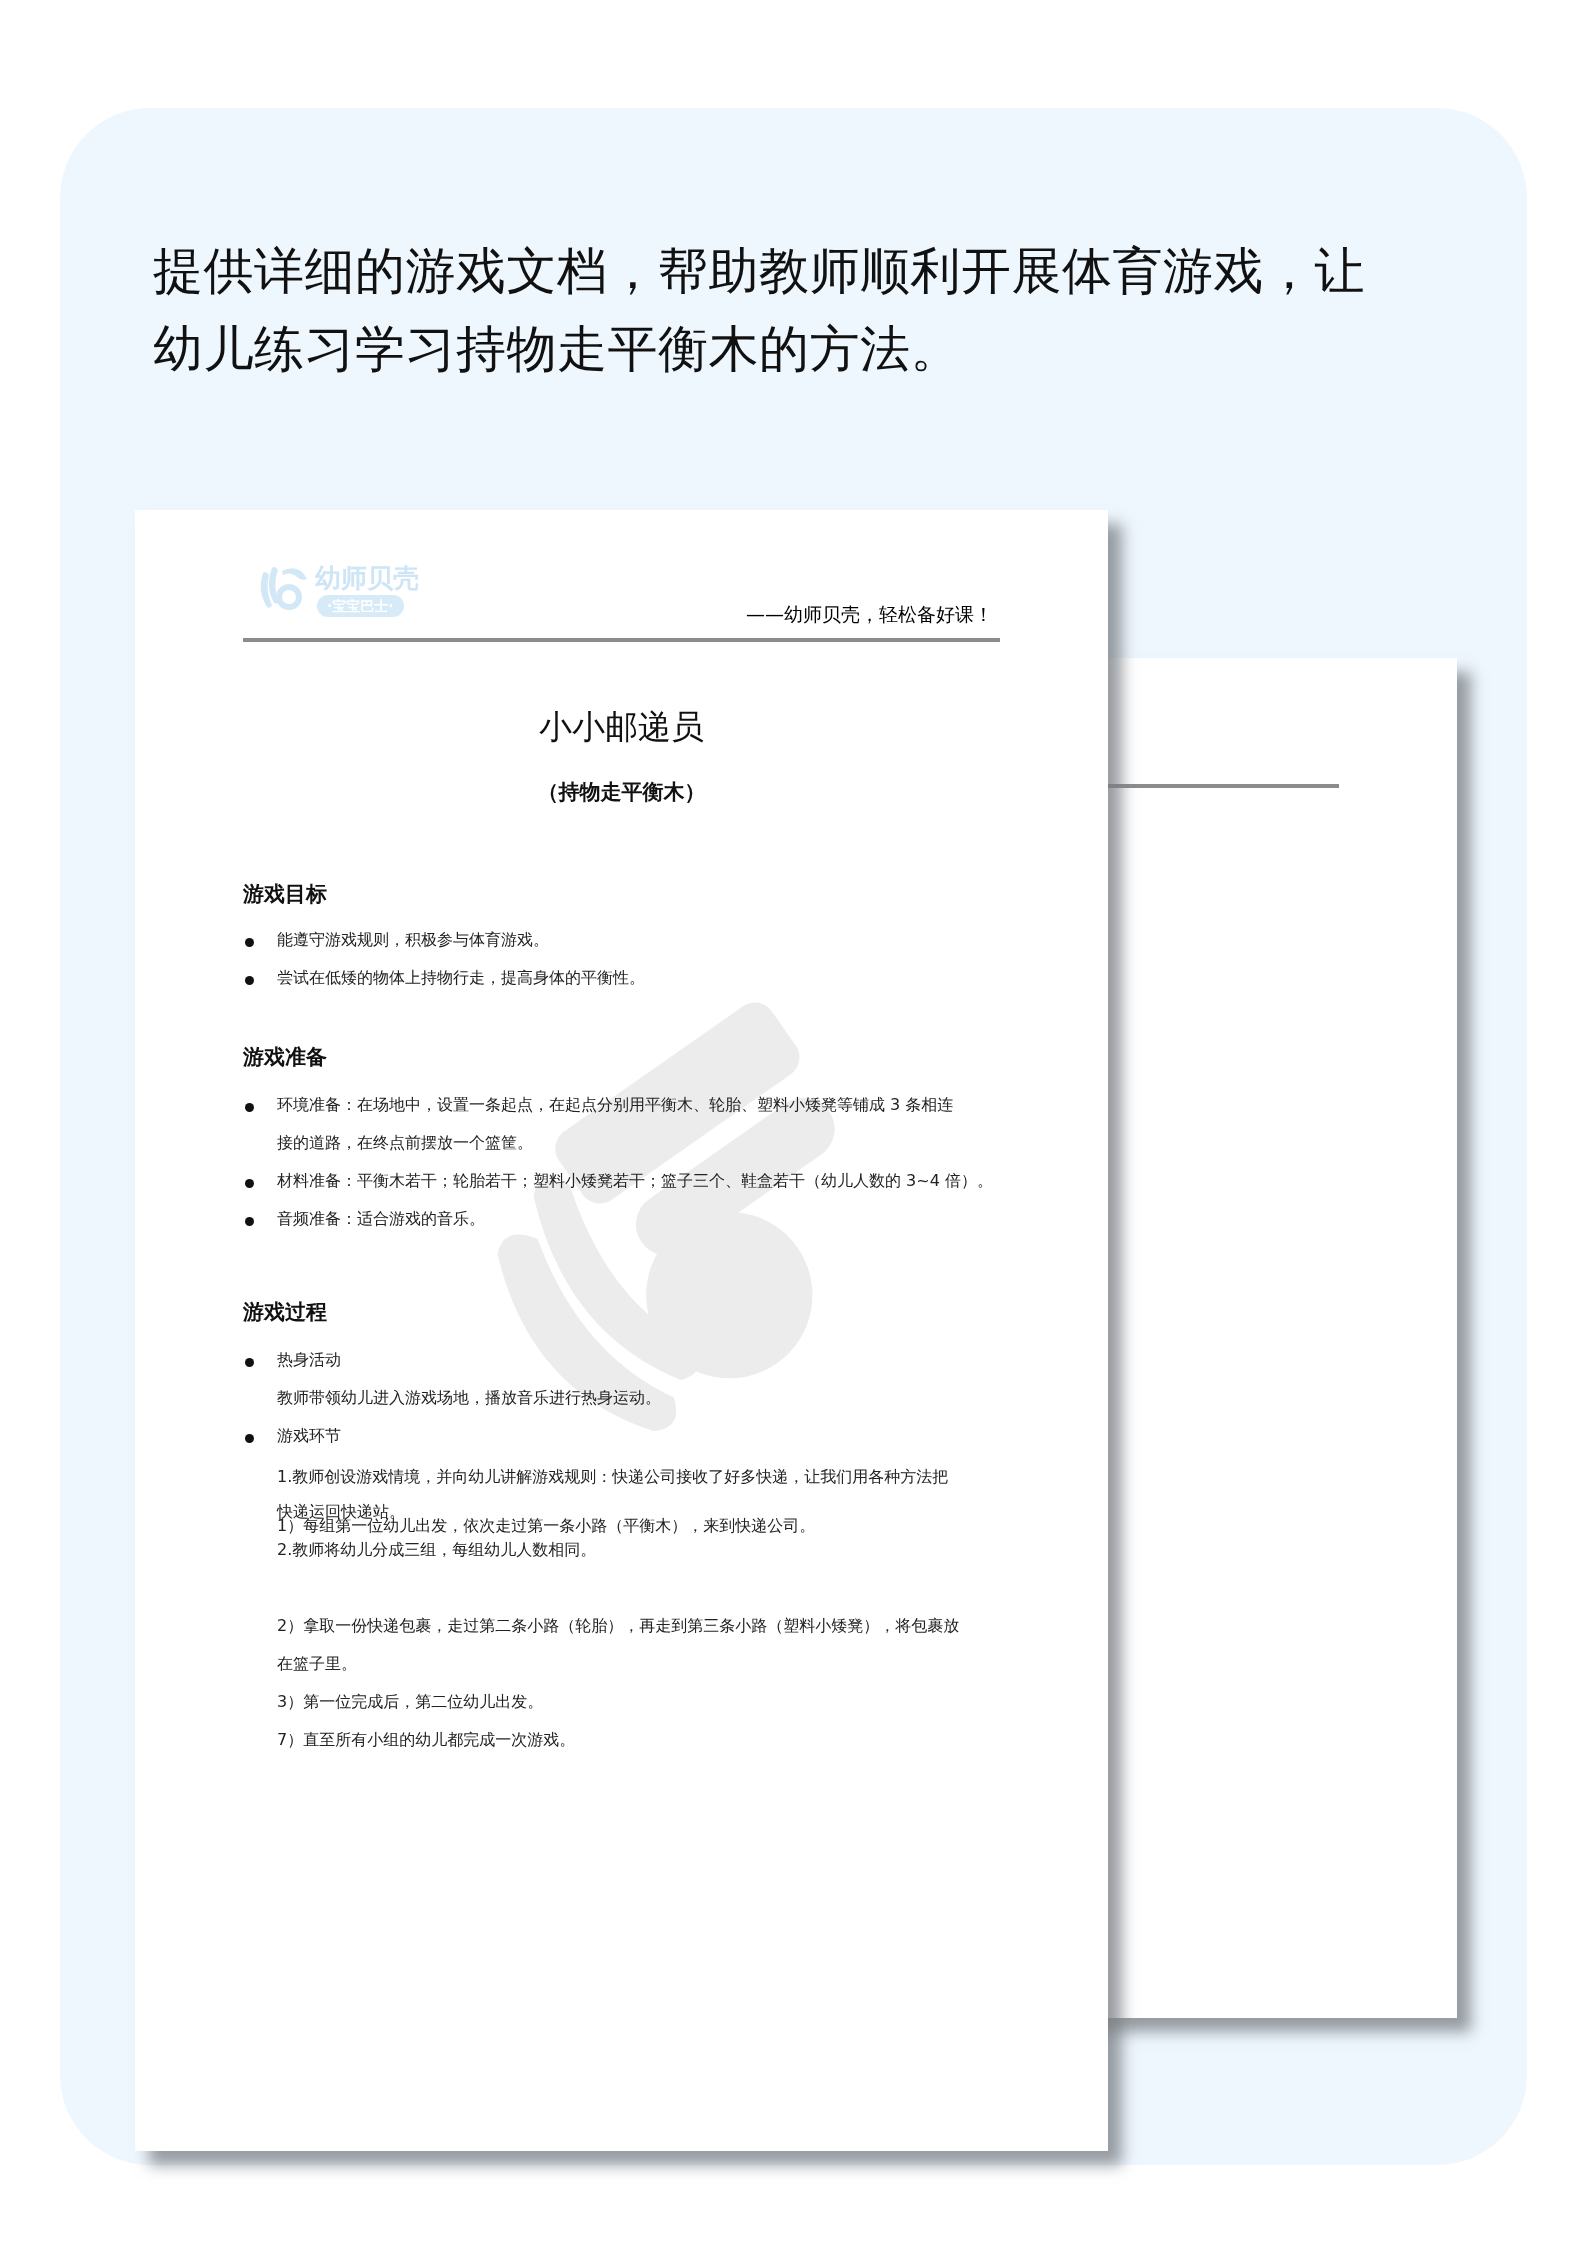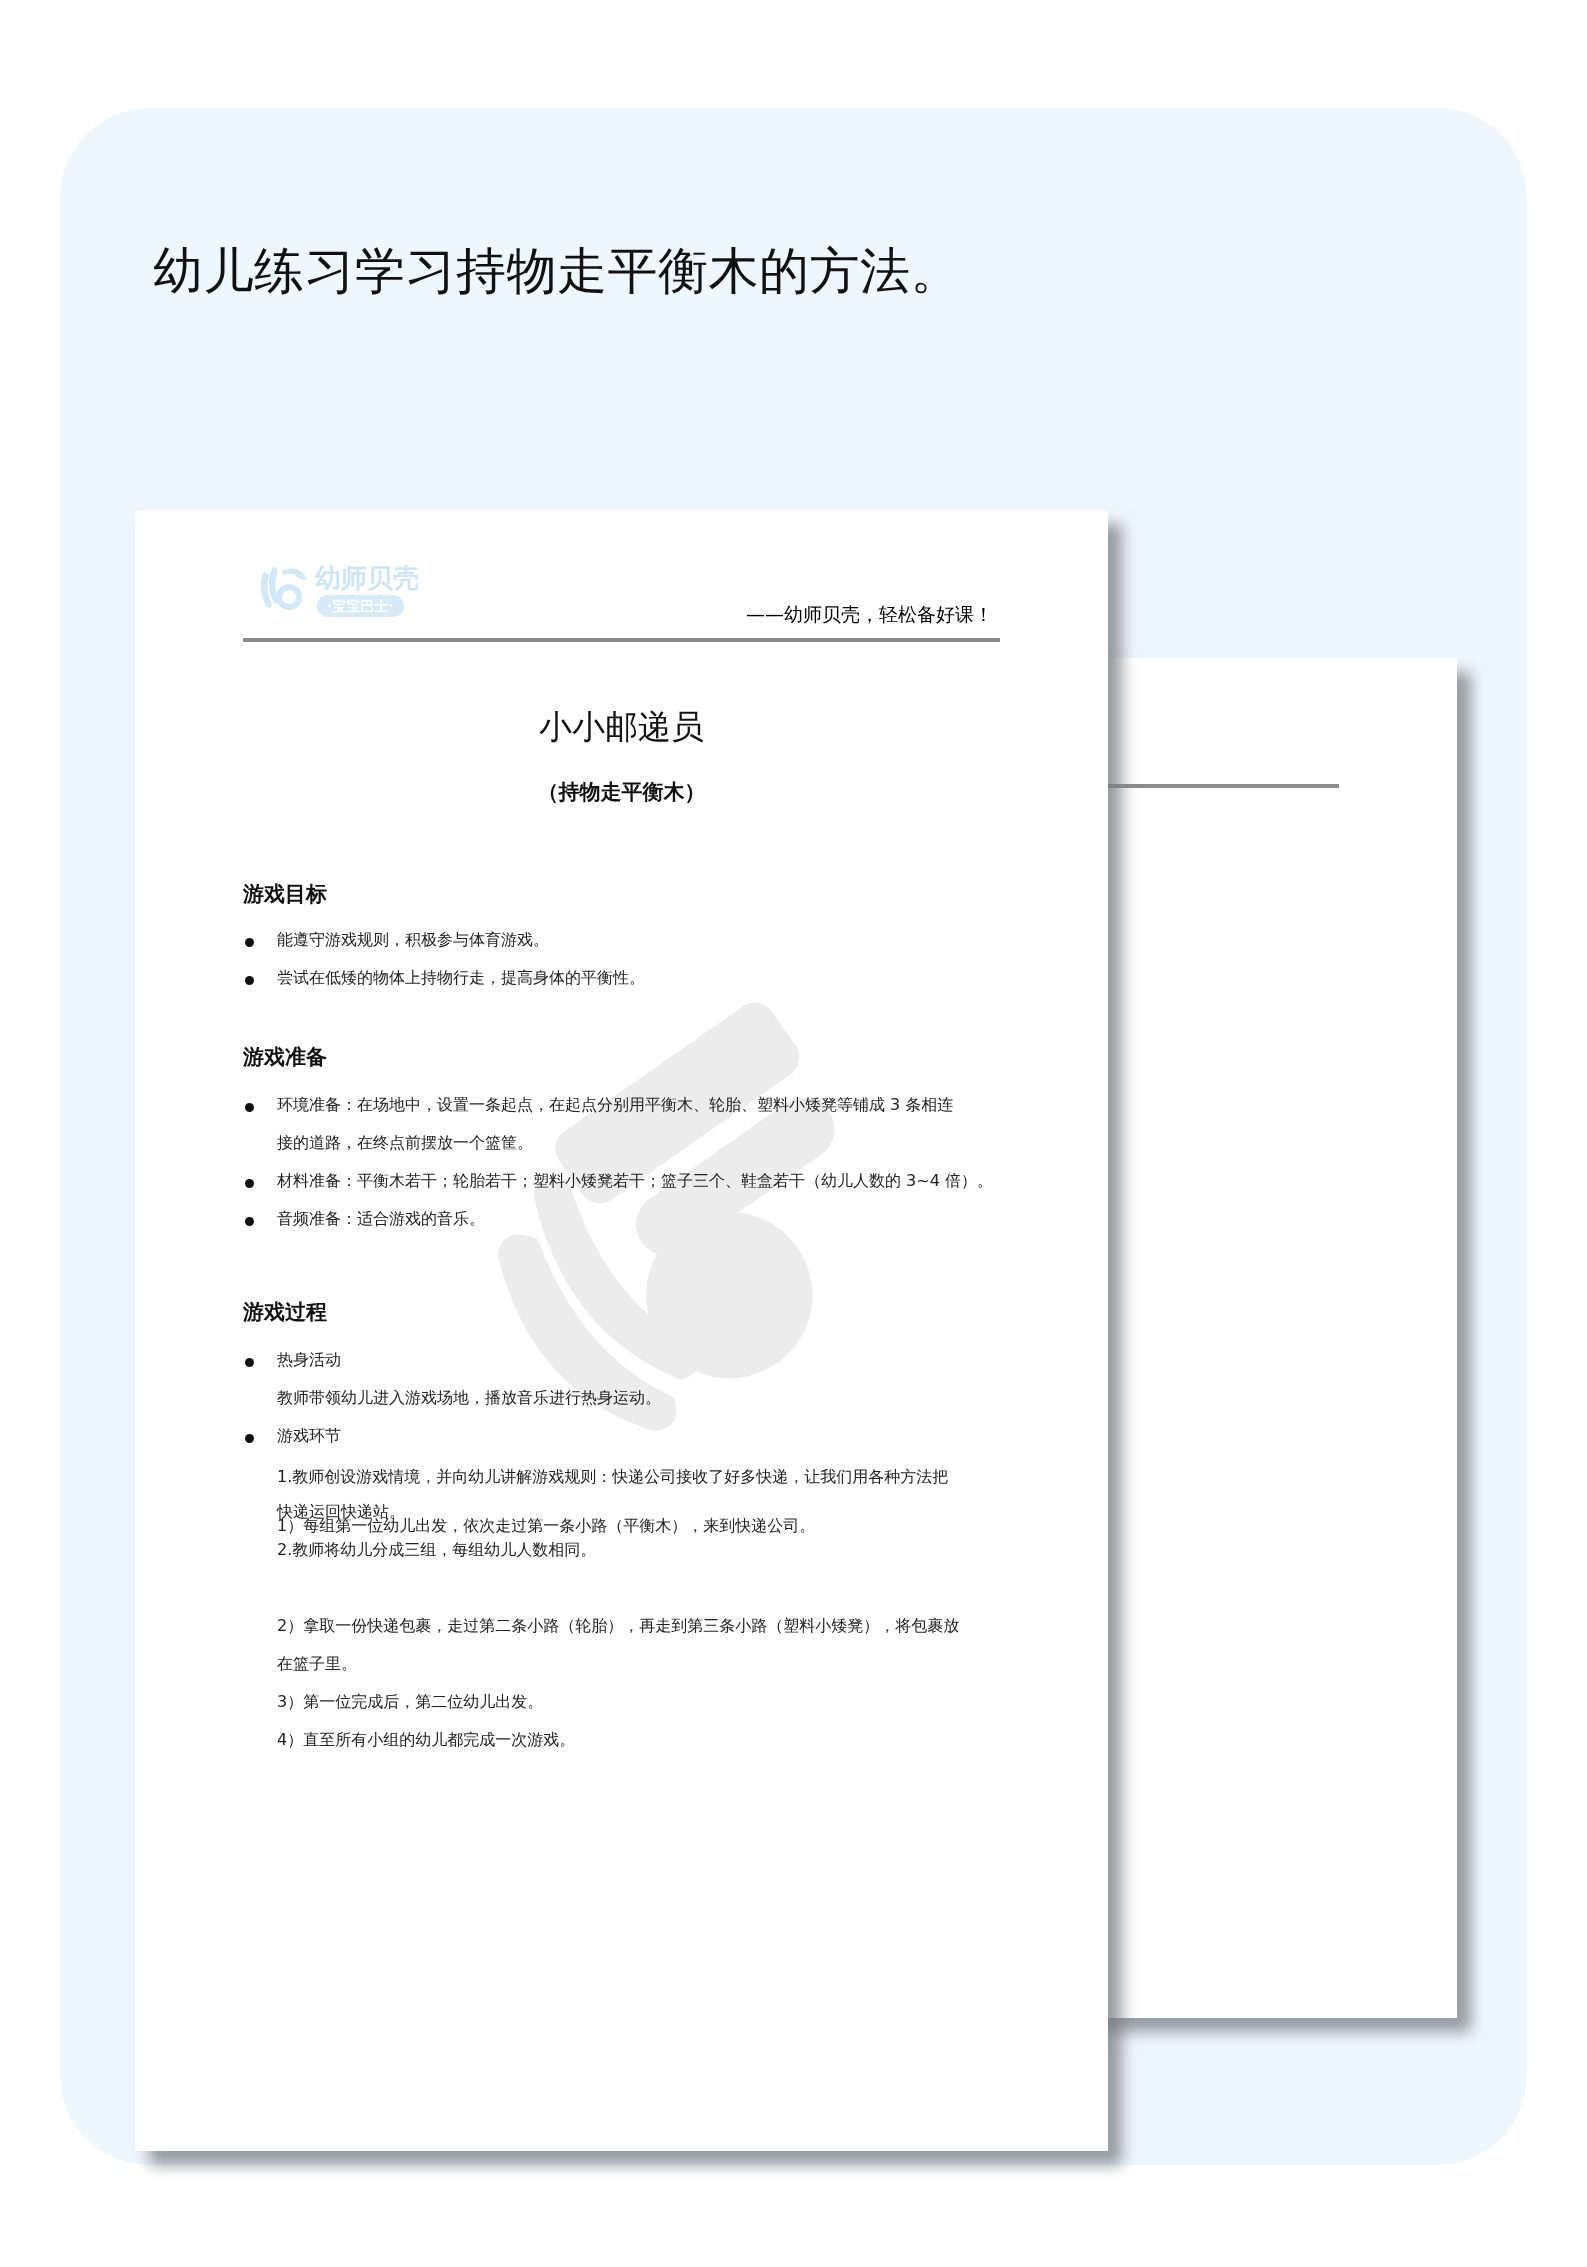--- a/index.html
+++ b/index.html
@@ -78,20 +78,21 @@
     position: absolute; left: 290px; top: 480px; width: 520px; height: 520px; opacity: 0.07;
     pointer-events: none;
   }
 </style>
 </head>
 <body>
 
 <div class="card"></div>
 
 <div class="headline">
+  <div>提供详细的游戏文档，帮助教师顺利开展体育游戏，让</div>
   <div>幼儿练习学习持物走平衡木的方法。</div>
 </div>
 
 <div class="page back">
   <div class="slogan">—幼师贝壳，轻松备好课！</div>
   <div class="rule"></div>
   <div class="frag1">可引导幼儿按照路线，进行多种方式的持物平</div>
   <div class="frag2">在。</div>
   <div class="frag3">换。</div>
 </div>
@@ -159,14 +160,14 @@
     <span class="dot"></span>
     <span class="txt">游戏环节</span>
   </div>
   <div class="line" style="top:957px;">1.教师创设游戏情境，并向幼儿讲解游戏规则：快递公司接收了好多快递，让我们用各种方法把</div>
   <div class="line" style="top:992px;">快递运回快递站。</div>
   <div class="line" style="top:1030px;">2.教师将幼儿分成三组，每组幼儿人数相同。</div>
   <div class="line" style="top:1006px;">1）每组第一位幼儿出发，依次走过第一条小路（平衡木），来到快递公司。</div>
   <div class="line" style="top:1106px;">2）拿取一份快递包裹，走过第二条小路（轮胎），再走到第三条小路（塑料小矮凳），将包裹放</div>
   <div class="line" style="top:1144px;">在篮子里。</div>
   <div class="line" style="top:1182px;">3）第一位完成后，第二位幼儿出发。</div>
-  <div class="line" style="top:1220px;">4）直至所有小组的幼儿都完成一次游戏。</div>
+  <div class="line" style="top:1220px;">7）直至所有小组的幼儿都完成一次游戏。</div>
 </div>
 
 </body></html>

